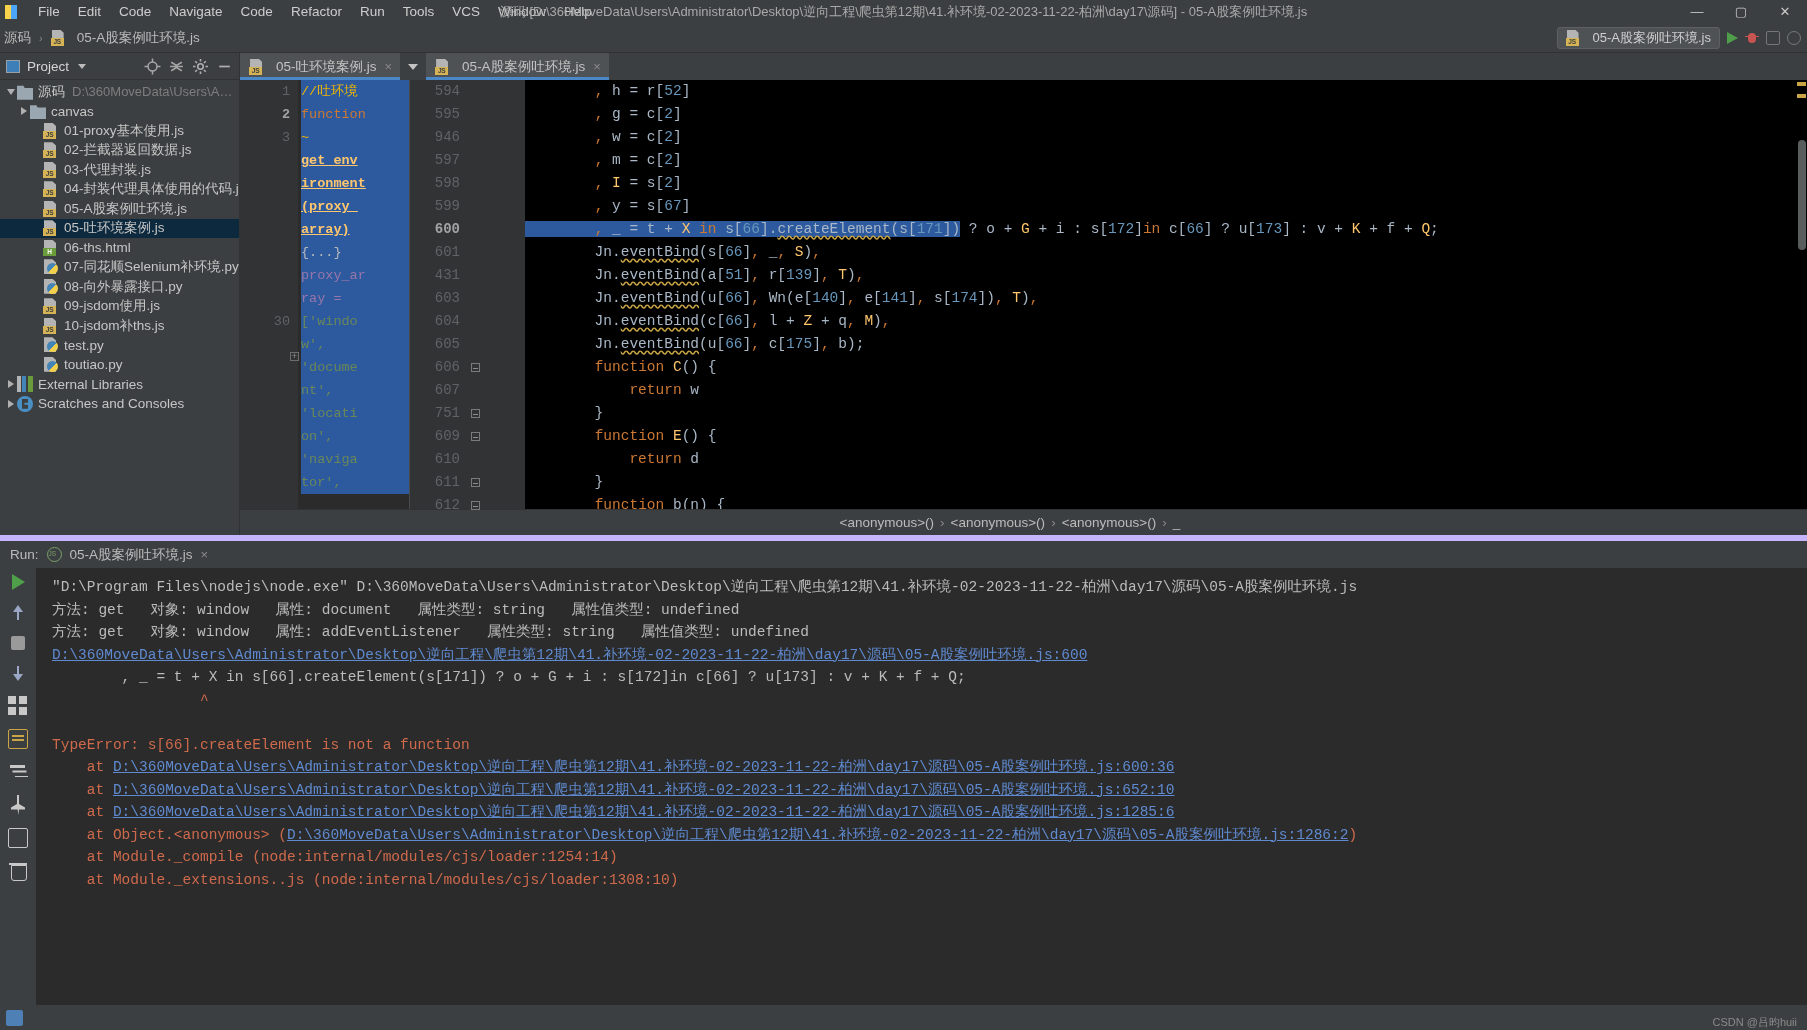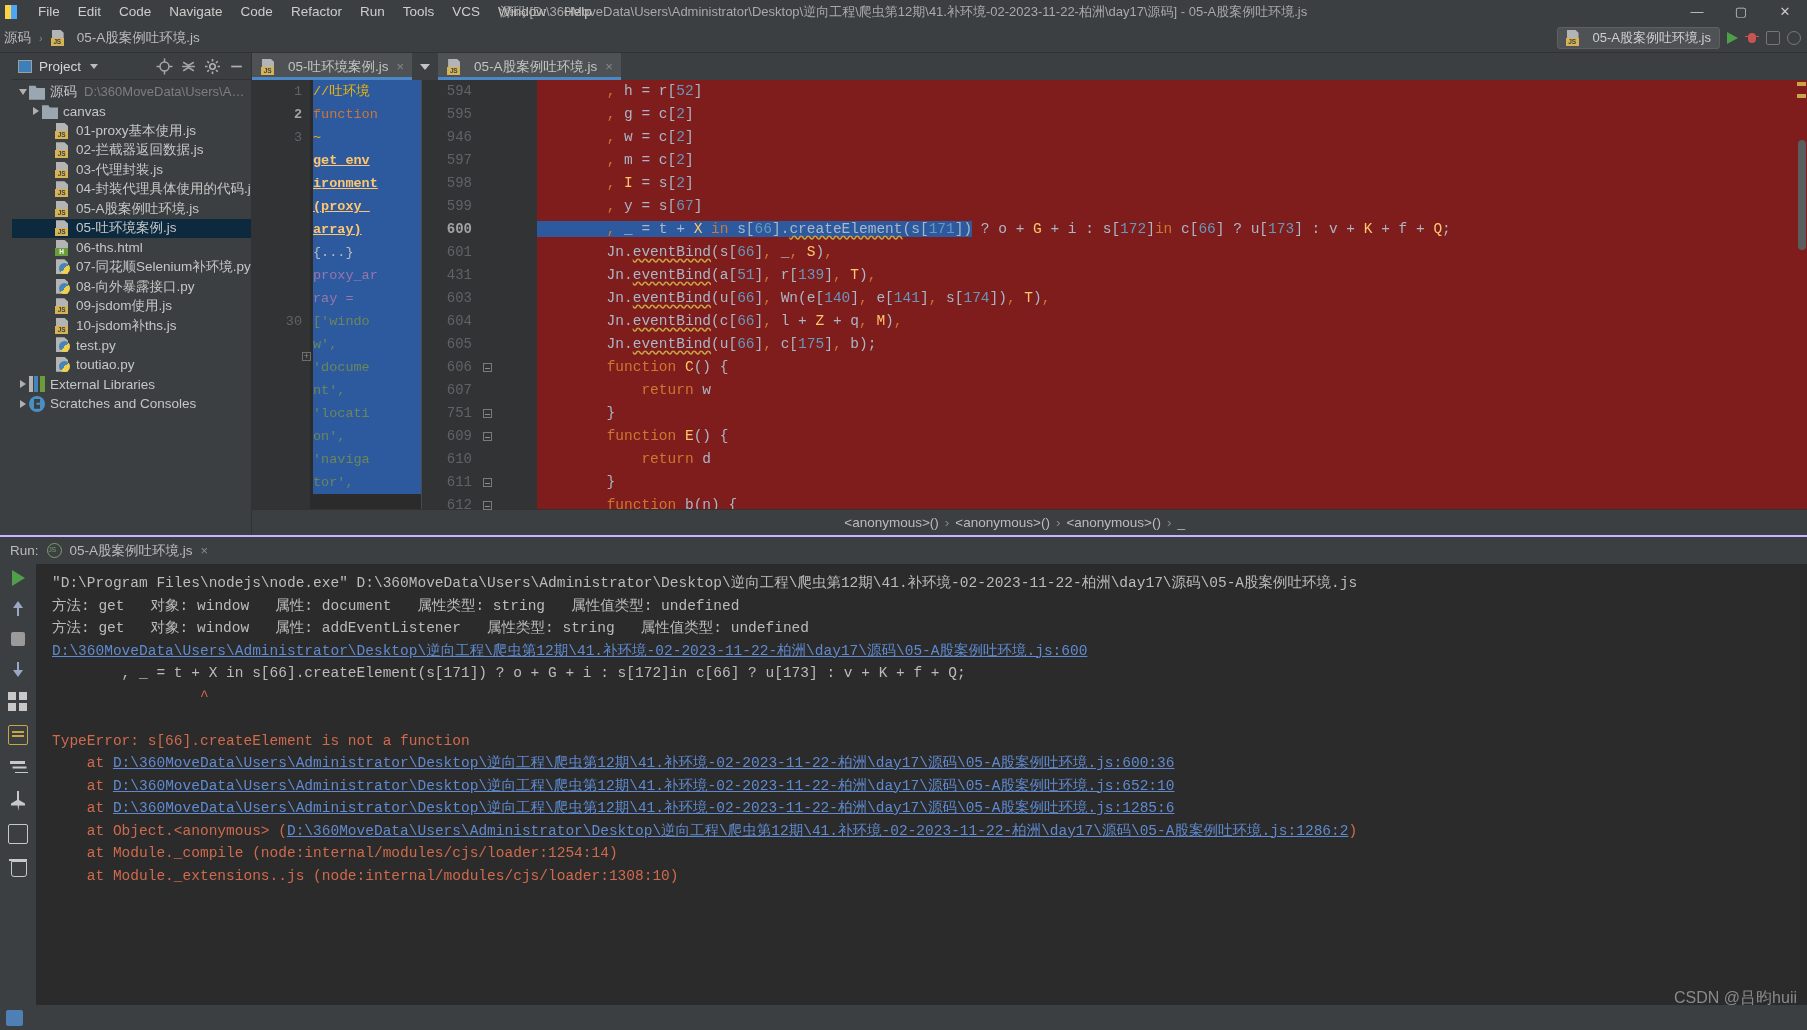--- a/index.html
+++ b/index.html
@@ -48,21 +48,21 @@
     font-size: 13px; color: #cfcfcf;
   }
   .icon-run { width:0;height:0;border-left:11px solid #4f9f4a;border-top:6.5px solid transparent;border-bottom:6.5px solid transparent; }
   .icon-bug { width: 14px; height: 14px; position: relative; }
   .icon-bug .body { position:absolute; left:3px; top:2px; width:8px; height:10px; border-radius:4px; background:#c75450;}
   .icon-bug .lg { position:absolute; left:0; top:5px; width:14px; height:1.5px; background:#c75450;}
   .icon-dim { width:14px;height:14px;border:1.6px solid #8a8a8a;border-radius:2px;opacity:.75;}
   .icon-dim2 { width:14px;height:14px;border:1.6px solid #8a8a8a;border-radius:50%;opacity:.75;}
 
   
-  .mainrow { display: flex; flex: none; height: 482px; margin-left: 12px; }
+  .mainrow { display: flex; flex: none; height: 482px; }
 
   
   .sidebar { width: 240px; background: #3c3f41; display: flex; flex-direction: column; border-right:1px solid #323232; }
   .sb-head {
     height: 27px; display: flex; align-items: center; gap: 7px; padding: 0 6px;
     font-size: 13.5px; color: #d5d5d5; border-bottom: 1px solid #323232;
   }
   .sb-head .proj-ico { width:14px;height:13px;border:1.6px solid #9aa0a6;background:#3d7fb8; }
   .sb-head .chev { width:0;height:0;border-left:4.5px solid transparent;border-right:4.5px solid transparent;border-top:5px solid #bbb; margin-left:2px;}
   .sb-head .spacer { flex: 1; }
@@ -120,21 +120,21 @@
   .c-fn { color:#ffc66d; }
   .c-str { color:#6a8759; }
   .c-num { color:#6897bb; }
   .c-var { color:#9876aa; }
   .c-txt { color:#a9b7c6; }
   .c-plain { color:#bbbbbb; }
   .wavy { text-decoration: underline wavy #c9a545; text-underline-offset:2px; }
   .uline { text-decoration: underline; font-weight: bold; }
 
   
-  .ed-right { flex:1; display:flex; min-width:0; position:relative; background:#7f1d1d; }
+  .ed-right { flex:1; display:flex; min-width:0; position:relative; background:#000000; }
   .gutterR { width: 115px; background:#313335; flex:none; position:relative; font-family:"Liberation Mono", monospace; font-size:14px; color:#606366; }
   .gutterR .gl { height:23px; line-height:23px; display:flex; align-items:center; }
   .gutterR .gnum { width:56px; text-align:right; padding-right:6px; }
   .gutterR .gl.cur .gnum { color:#a4a3a3; font-weight:bold; }
   .gutterR .gfold { width:18px; display:flex; align-items:center; justify-content:center; }
   .fold-o { width:9px;height:9px;border:1px solid #7a7a7a; position:relative; }
   .fold-o::after{content:"";position:absolute;left:1px;top:3.5px;width:5px;height:1px;background:#8d8d8d;}
   .codeR { flex:1; font-family:"Liberation Mono", monospace; font-size:14.5px; line-height:23px; white-space:pre; overflow:hidden; position:relative;}
   .codeR .cl { height:23px; }
   .codeR .hl { background:#2d5a9e; }
@@ -142,21 +142,21 @@
   .scrollmark { position:absolute; right:0; top:0; width:12px; bottom:0; }
   .scrollmark .pip { position:absolute; right:1px; width:9px; height:4px; background:#c9a545; }
   .vscroll { position:absolute; right:1px; width:8px; background:#5a5d5e; border-radius:4px;}
 
   
   .edcrumb { height: 26px; background:#3c3f41; display:flex; align-items:center; justify-content:flex-end; gap:6px;
      font-size:13.5px; color:#bbbbbb; padding-right: 40%; flex:none; border-top:1px solid #323232;}
   .edcrumb .sp { color:#888; }
 
   
-  .runpanel { flex:1; display:flex; flex-direction:column; background:#3c3f41; min-height:0; border-top:2px solid #c4b5fd;}
+  .runpanel { flex:1; display:flex; flex-direction:column; background:#3c3f41; min-height:0; border-top:6px solid #c4b5fd;}
   .run-head { height:27px; display:flex; align-items:center; gap:8px; padding-left:10px; font-size:13.5px; color:#bbb; flex:none;}
   .run-head .ntag { width:15px;height:15px;border:1.6px solid #7aa06b; border-radius:50%; position:relative;}
   .run-head .ntag::after{content:"JS";position:absolute;left:1px;top:2px;font-size:6.5px;color:#7aa06b;}
   .run-head .cx { color:#8a8a8a; font-size:13px; }
   .runbody { flex:1; display:flex; min-height:0; }
   .run-tools { width: 36px; background:#3c3f41; display:flex; flex-direction:column; align-items:center; padding-top:6px; gap:13px; flex:none;}
   .rt { width:20px; height:20px; position:relative; }
   .rt.play { width:0;height:0;border-left:13px solid #4f9f4a;border-top:8px solid transparent;border-bottom:8px solid transparent;}
   .rt.stop { width:14px;height:14px;background:#9a9a9a;border-radius:2px;}
   .rt.arr-up::after{content:"";position:absolute;left:5px;top:2px;width:0;height:0;border-left:5px solid transparent;border-right:5px solid transparent;border-bottom:7px solid #9aa7c7;}
@@ -182,21 +182,21 @@
      font-family:"Liberation Mono", monospace; font-size:14.5px; line-height:22.5px; color:#bbbbbb; white-space:pre; }
   .console .lnk { color:#5f8ad0; text-decoration: underline; }
   .console .err { color:#cf6a4c; }
   .console .errlnk { color:#5f8ad0; text-decoration: underline; }
   .console .caretmark { color:#cf6a4c; }
 
   
   .statusbar { height: 25px; background:#3c3f41; display:flex; align-items:center; flex:none; position:relative; }
   .status-left { display:flex; align-items:center; gap:8px; padding-left:6px; font-size:13px; color:#bbb; }
   .pillbtn { background:#4e7fb5; color:#fff; font-size:12.5px; border-radius:2px; padding:1px 7px; }
-  .wm { position:absolute; right:10px; bottom:21px; color:#8a8a8a; font-size:16px; font-family:"Liberation Sans",sans-serif; }
+  .wm { position:absolute; right:10px; bottom:0; color:#8a8a8a; font-size:11px; font-family:"Liberation Sans",sans-serif; }
 </style>
 </head>
 <body>
 
 <div class="app">
 
   <div class="titlebar">
     <div class="app-logo">
         <div class="l1"></div>
         <div class="l2"></div>

